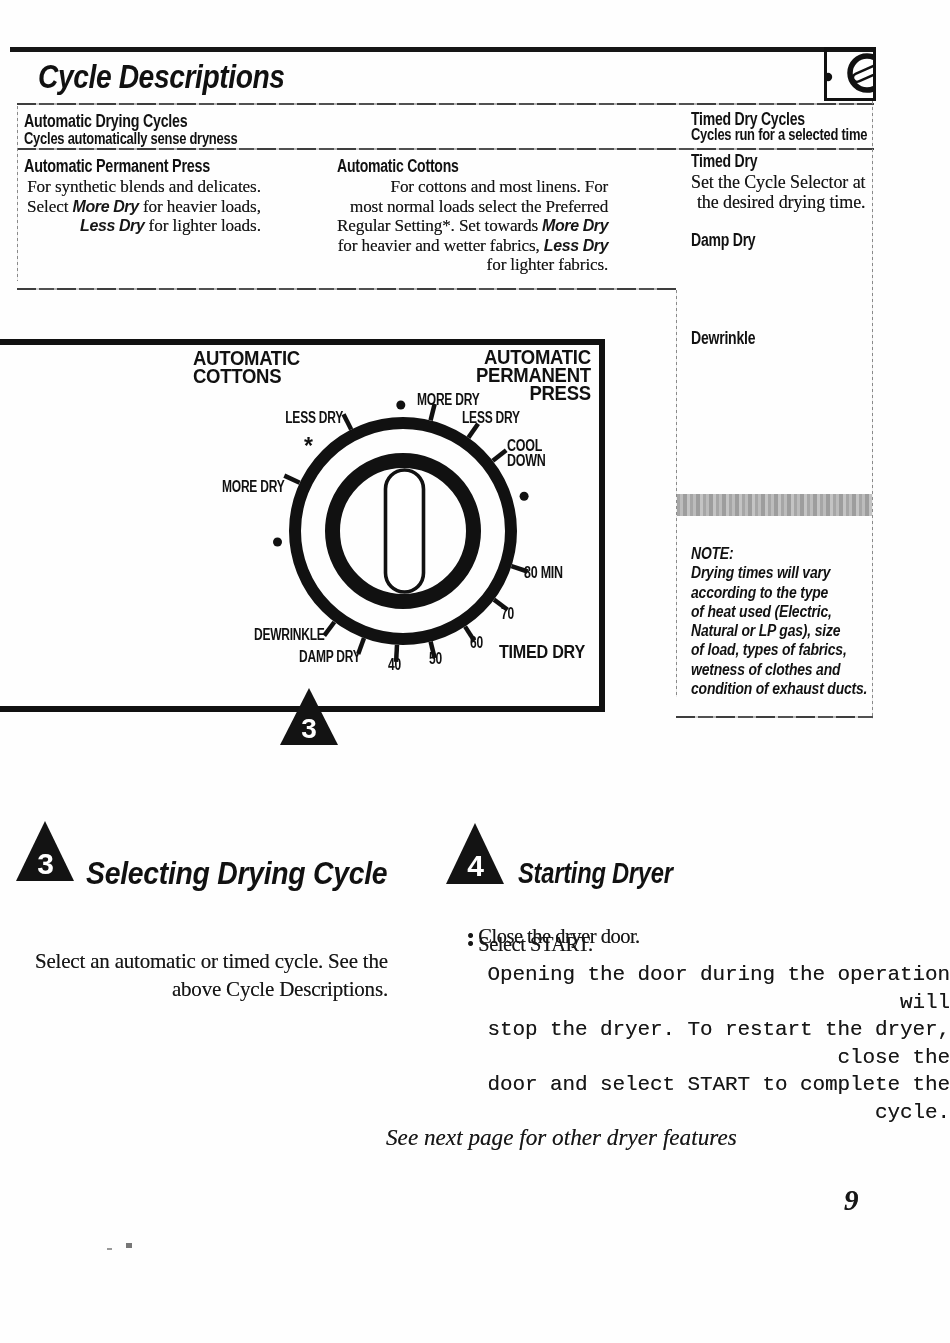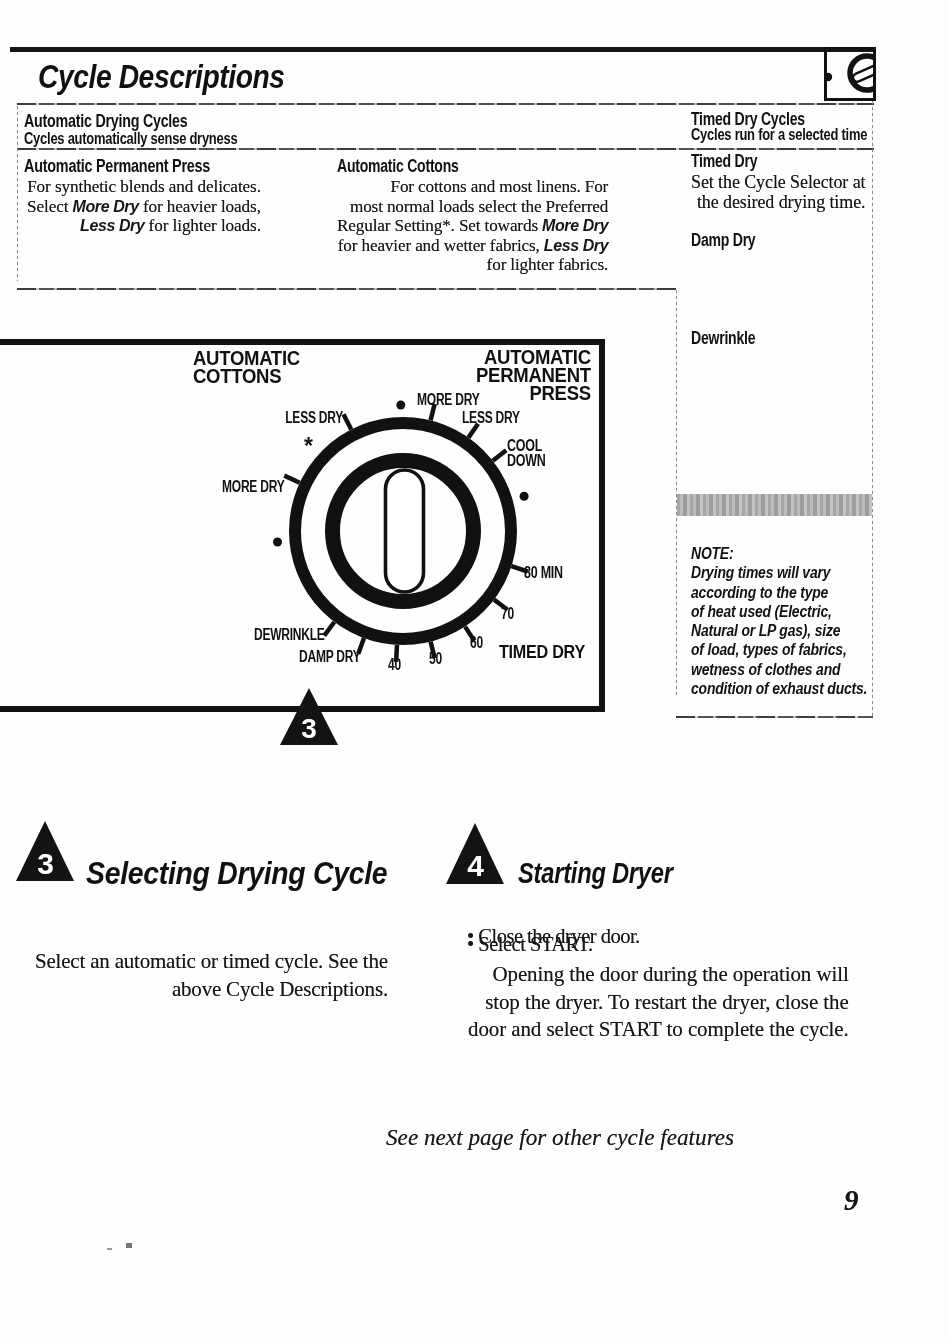--- a/index.html
+++ b/index.html
@@ -144,26 +144,26 @@
     above Cycle Descriptions.
   </div>
 
   <svg class="abs" style="left:445px;top:822px;" width="62" height="64" viewBox="0 0 62 64" xmlns="http://www.w3.org/2000/svg">
     <polygon points="30,1 1,62 59,62" fill="#131313"></polygon>
     <text x="30.5" y="53.5" font-family="Liberation Sans, sans-serif" font-weight="bold" font-size="30" fill="#fff" text-anchor="middle">4</text>
   </svg>
   <div class="abs sansb cond" style="left:518px;top:856px;font-size:30px;font-style:italic;transform:scaleX(0.79);">Starting Dryer</div>
   <div class="abs ser" style="left:467px;top:901px;font-size:20.5px;letter-spacing:-0.5px;margin-top:24px;">•&nbsp;Close the dryer door.</div>
   <div class="abs ser" style="left:467px;top:933px;font-size:20.5px;letter-spacing:-0.5px;">•&nbsp;Select START.</div>
-  <div class="abs ser" style="left:468px;top:961px;font-size:21px;line-height:27.5px;letter-spacing:-0.1px;">
+  <div class="abs ser" style="left:468px;top:961px;font-size:21px;line-height:27.5px;letter-spacing:-0.1px;font-family:Liberation Mono, monospace;">
     Opening the door during the operation will<br>
     stop the dryer. To restart the dryer, close the<br>
     door and select START to complete the cycle.
   </div>
 
-  <div class="abs ser" style="left:386px;top:1124px;font-size:23.2px;font-style:italic;">See next page for other cycle features</div>
+  <div class="abs ser" style="left:386px;top:1124px;font-size:23.2px;font-style:italic;">See next page for other dryer features</div>
 
   <div class="abs ser" style="left:844px;top:1184px;font-size:29px;font-weight:bold;font-style:italic;">9</div>
 
   <div class="abs" style="left:107px;top:1248px;width:5px;height:2px;background:#999;"></div>
   <div class="abs" style="left:126px;top:1243px;width:6px;height:5px;background:#777;"></div>
 
 </div>
 
 </body></html>

